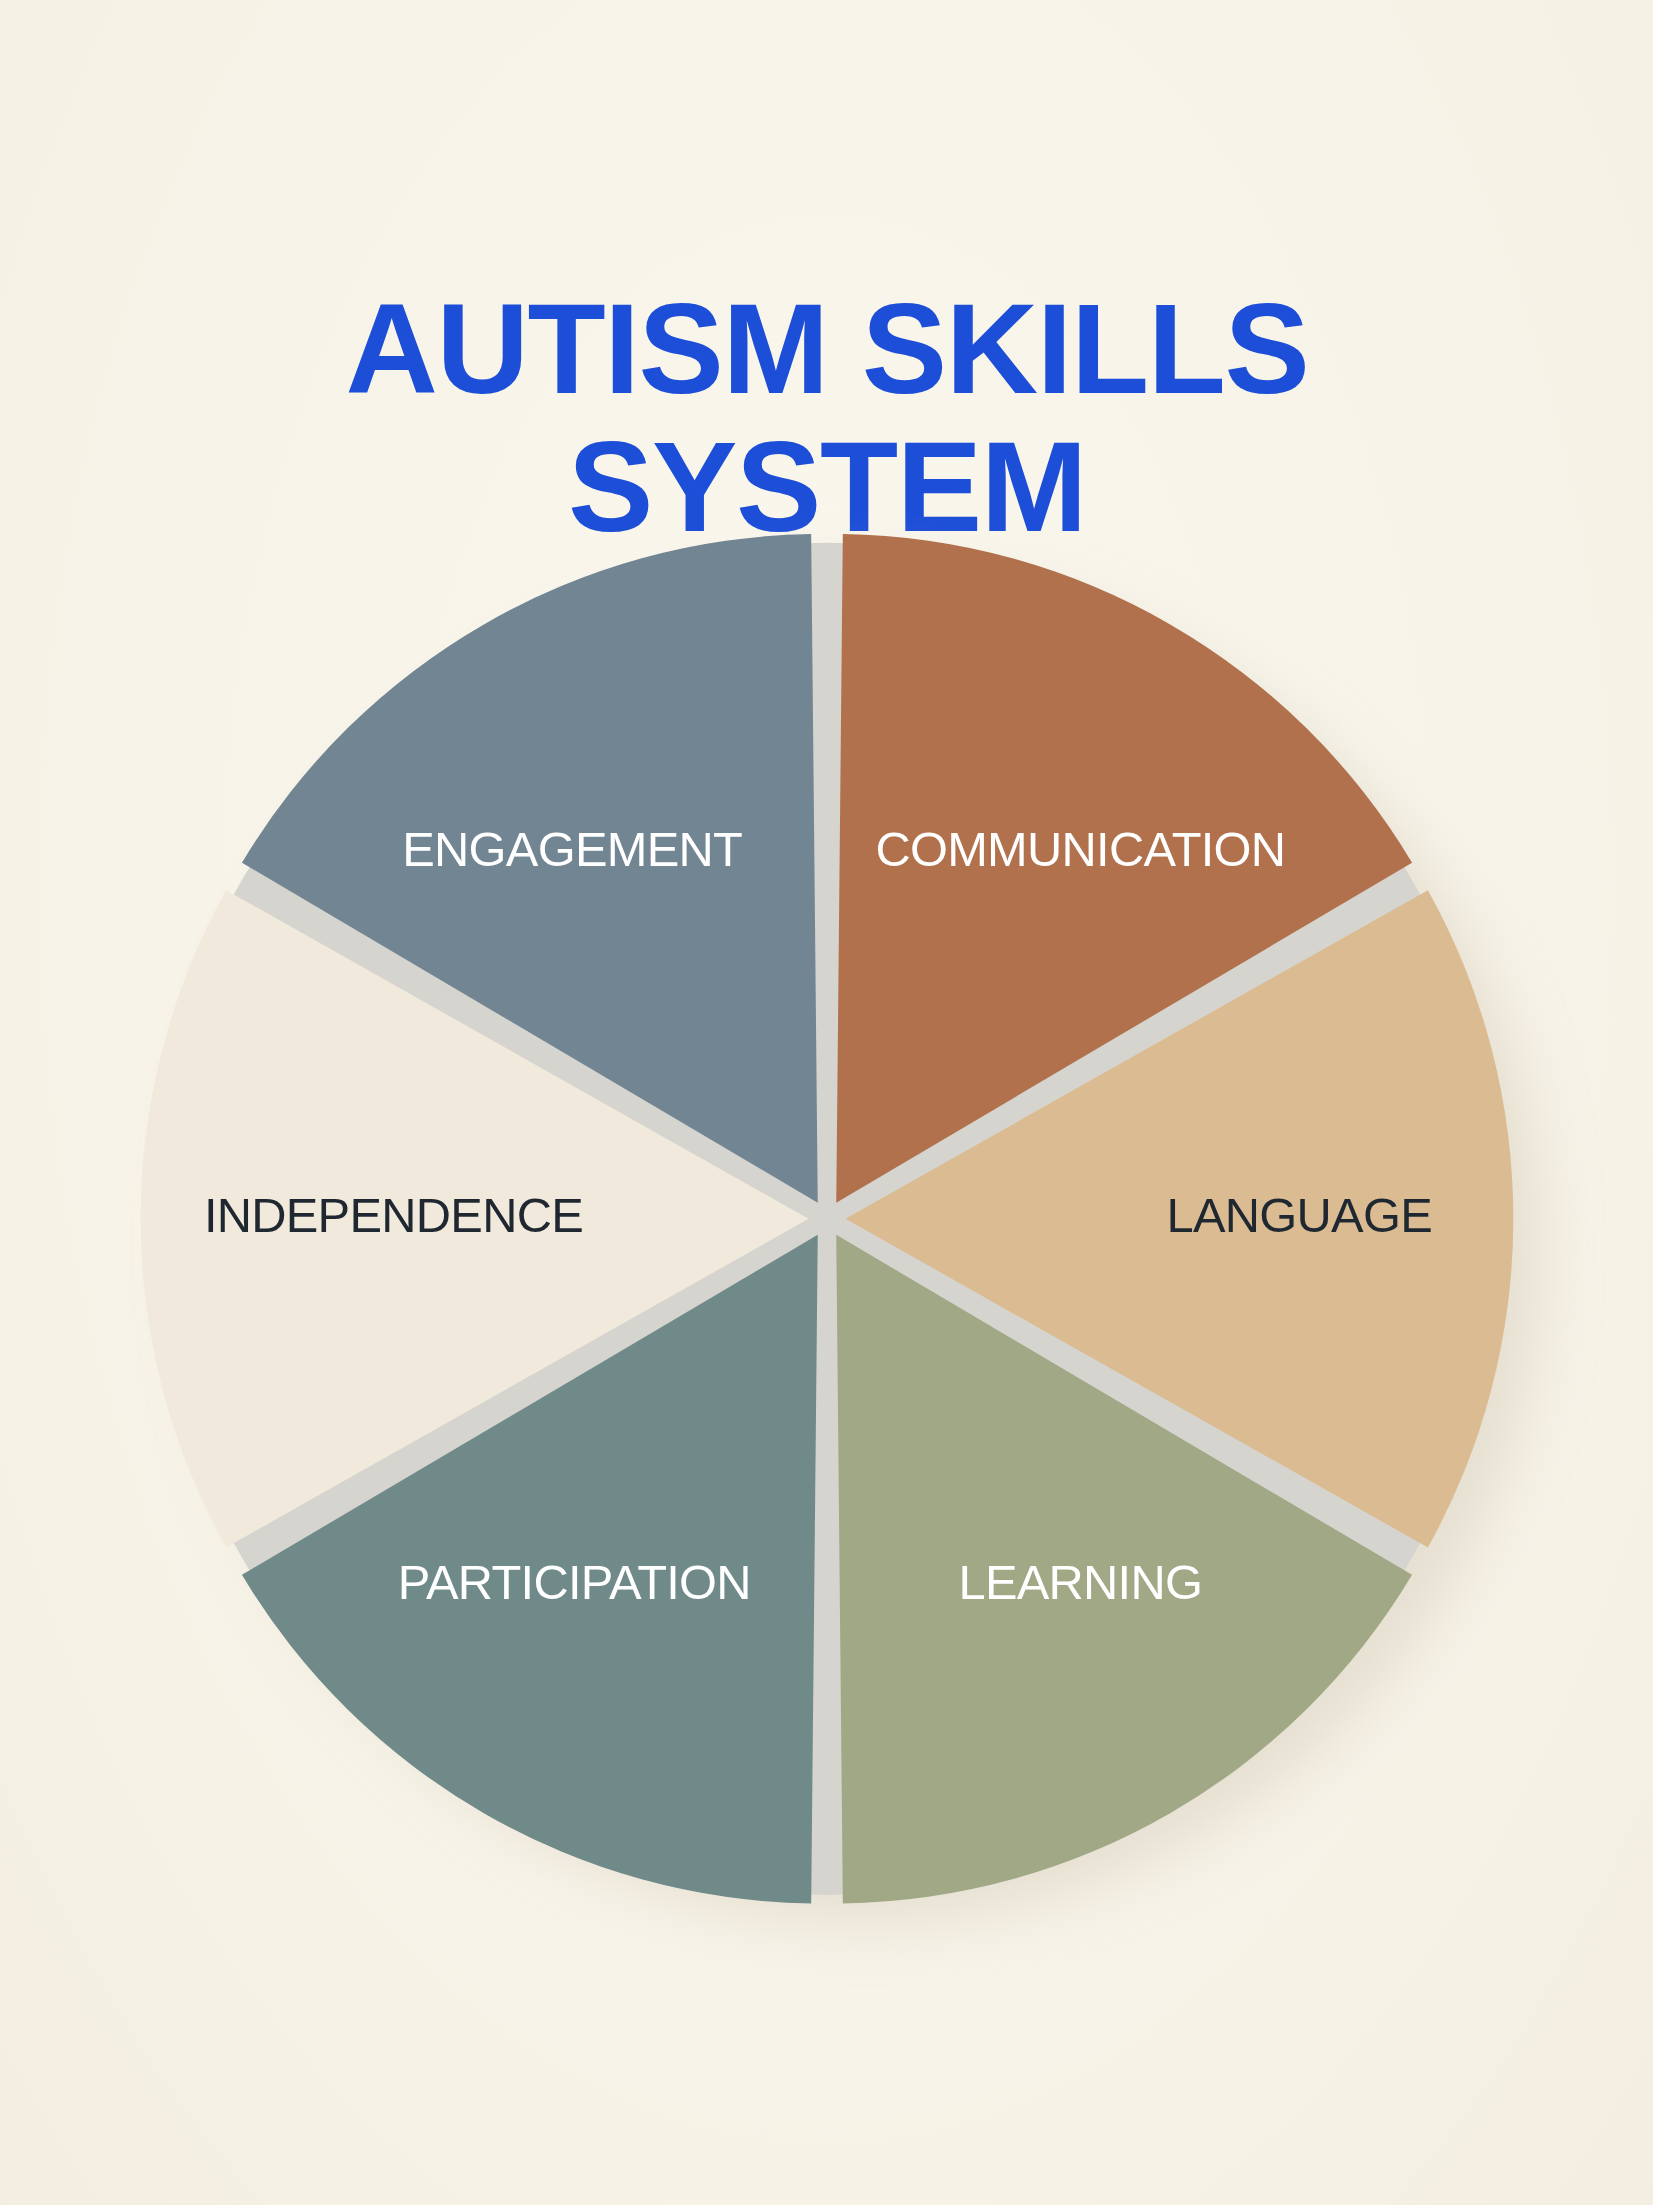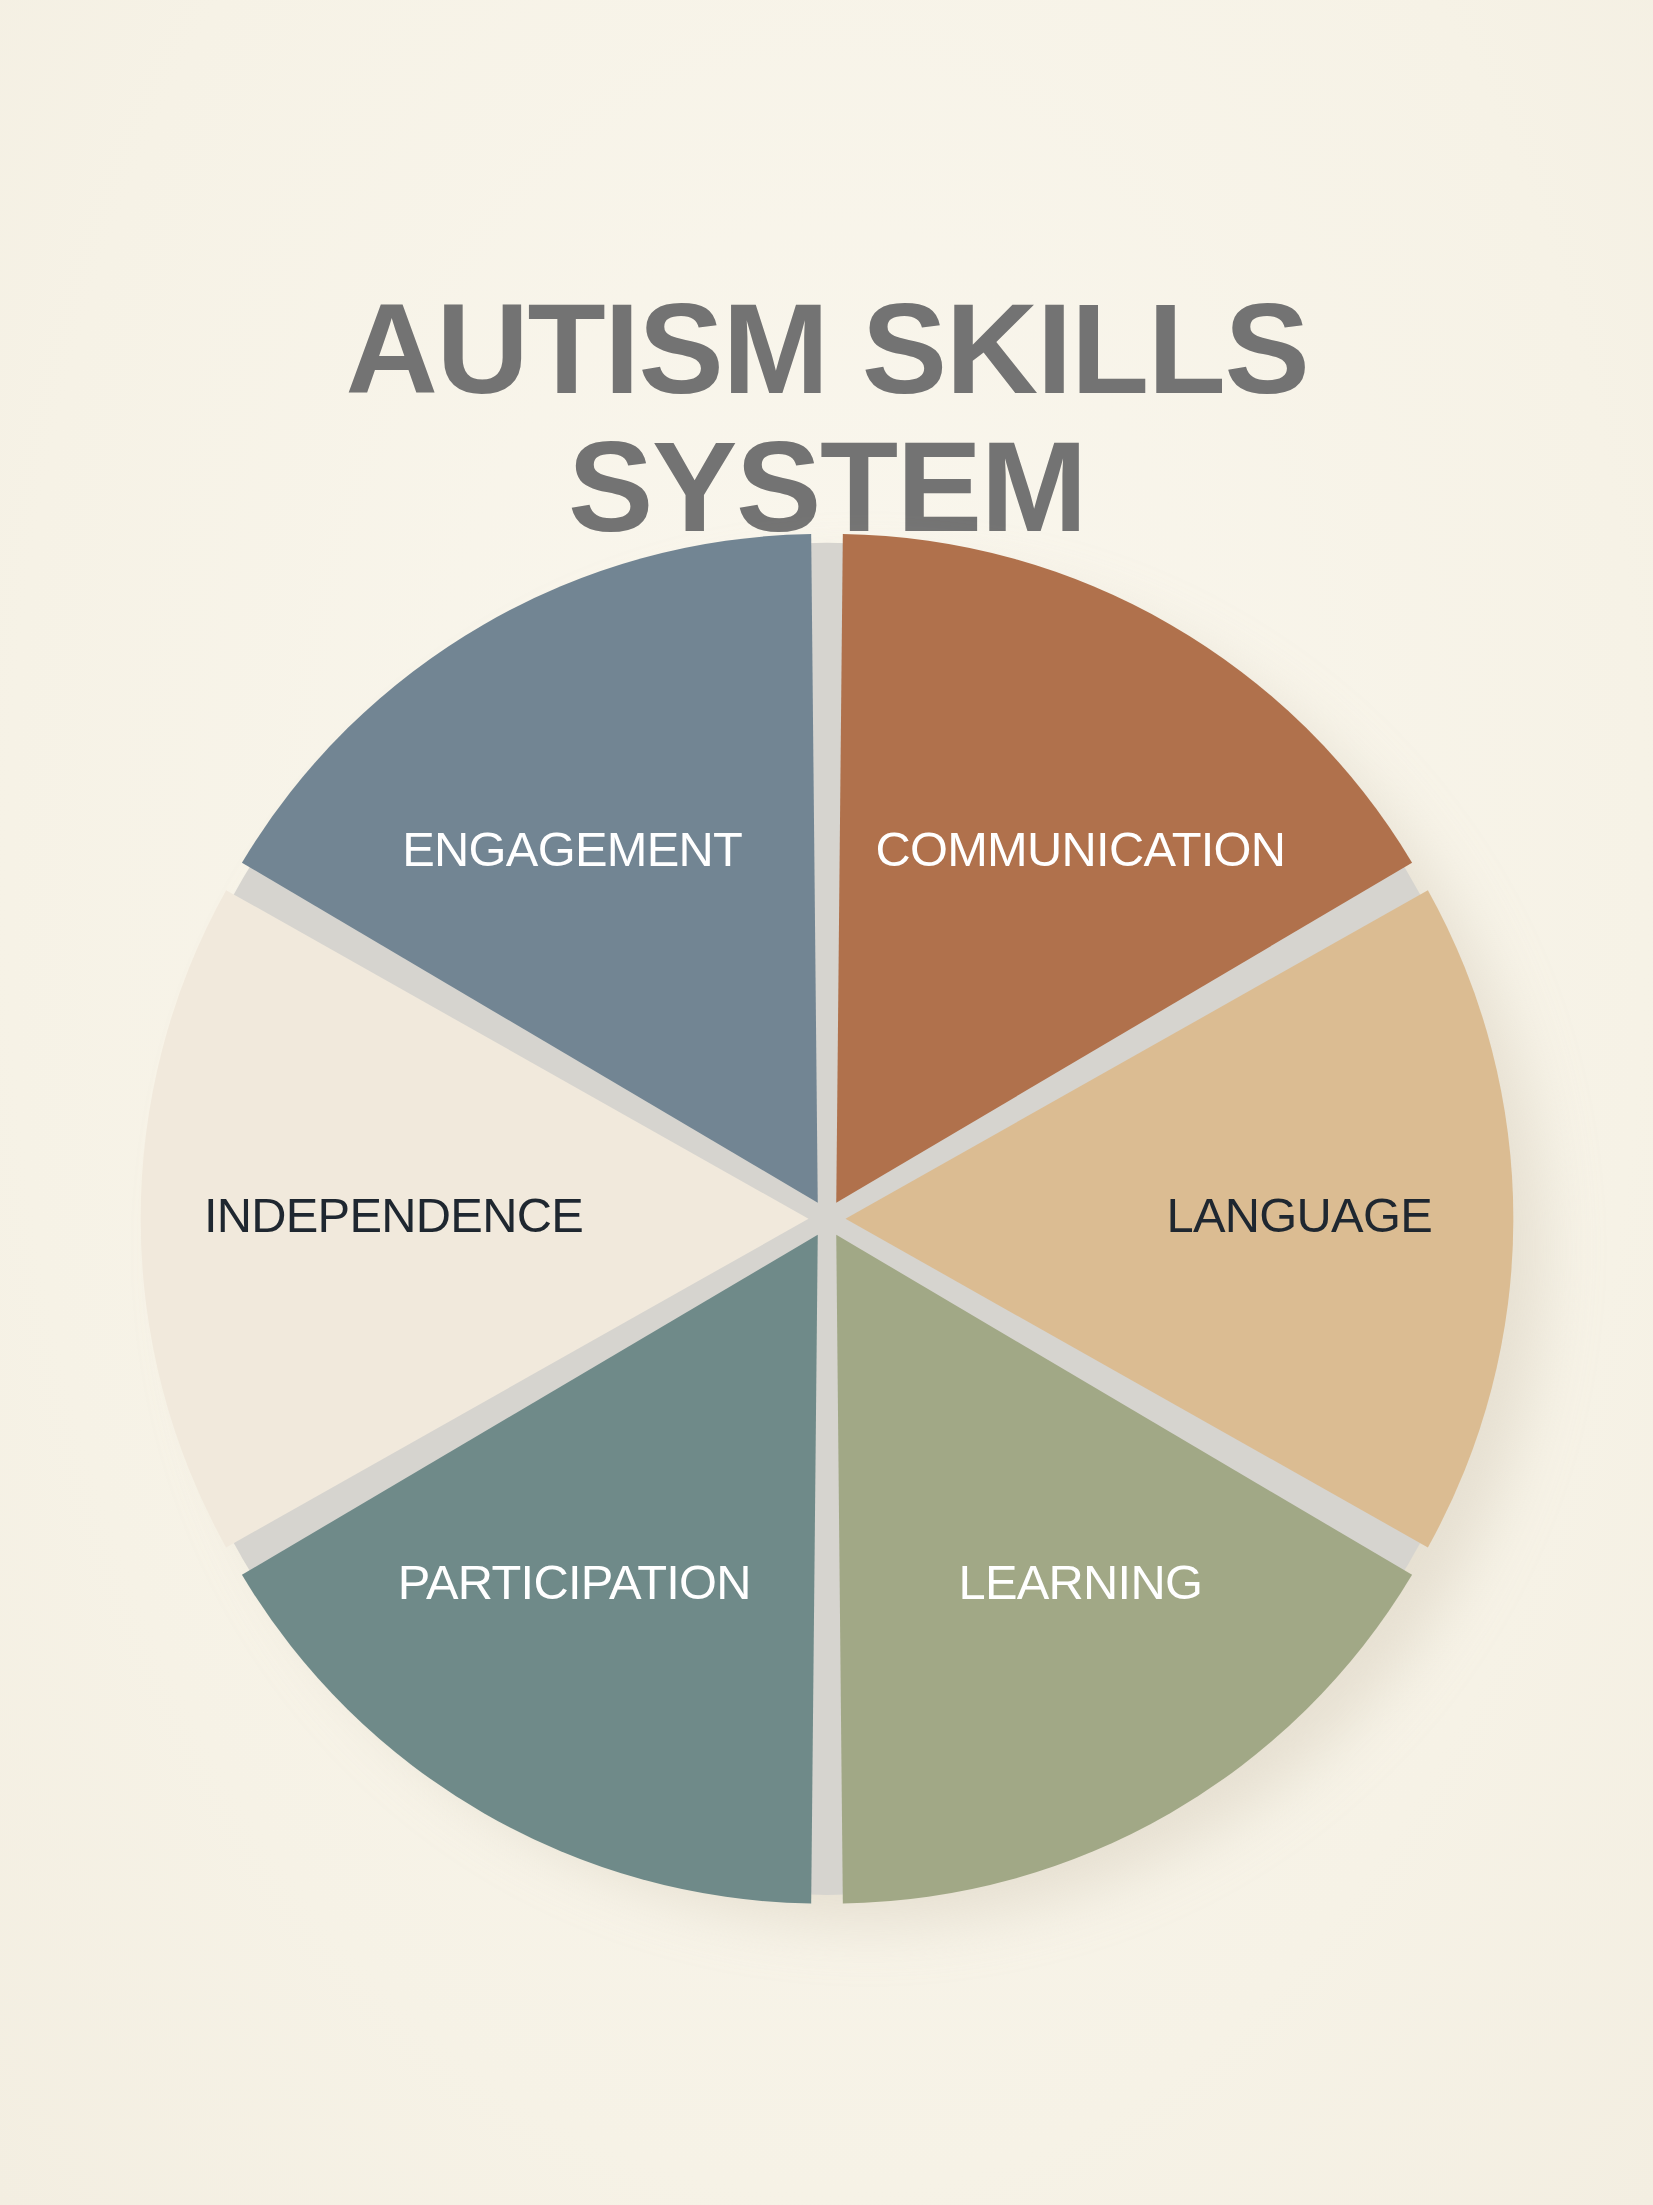--- a/index.html
+++ b/index.html
@@ -18,21 +18,21 @@
       position: absolute;
       inset: 0;
       background: radial-gradient(ellipse at 50% 40%, #faf7ee 0%, #f6f2e6 70%, #f3eee1 100%);
     }
     .title {
       position: absolute;
       left: 0;
       right: 0;
       top: 194px;
       text-align: center;
-      color: #737373;
+      color: #1d4ed8;
       font-weight: 700;
       font-size: 128px;
       line-height: 138px;
       letter-spacing: -1.4px;
     }
     .title-line {
       display: block;
     }
     .chart-wrap {
       position: absolute;

